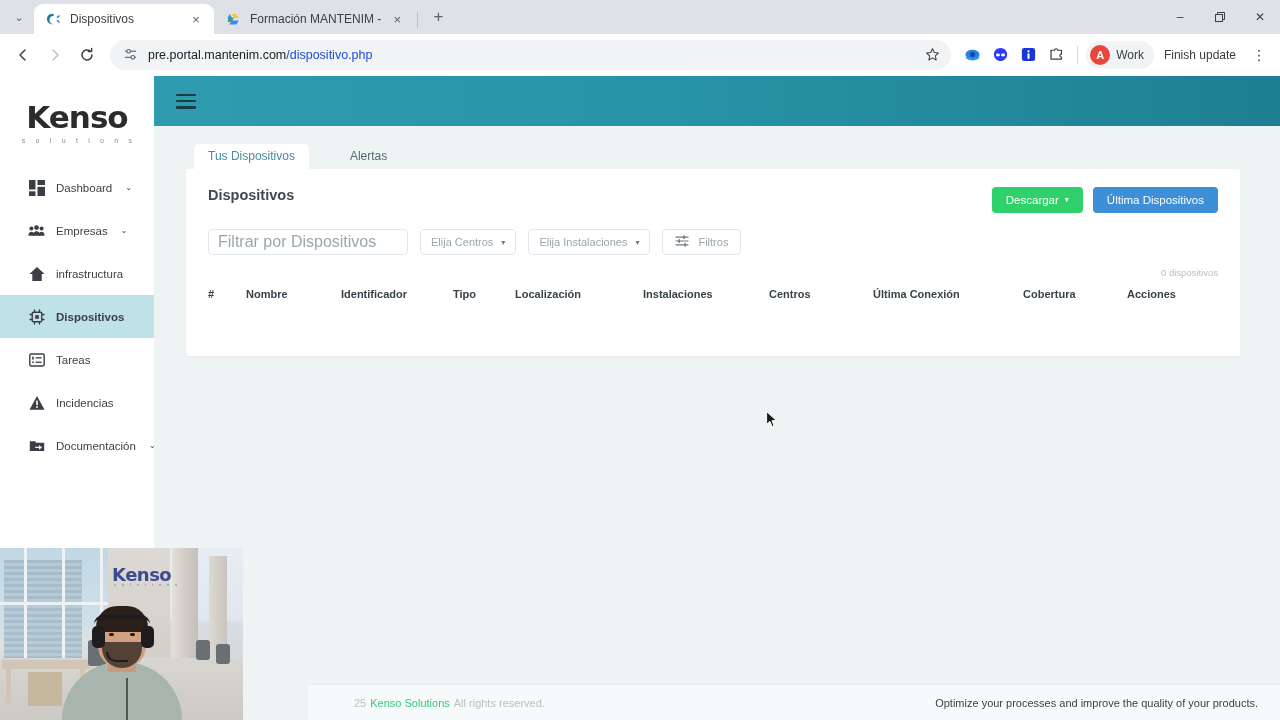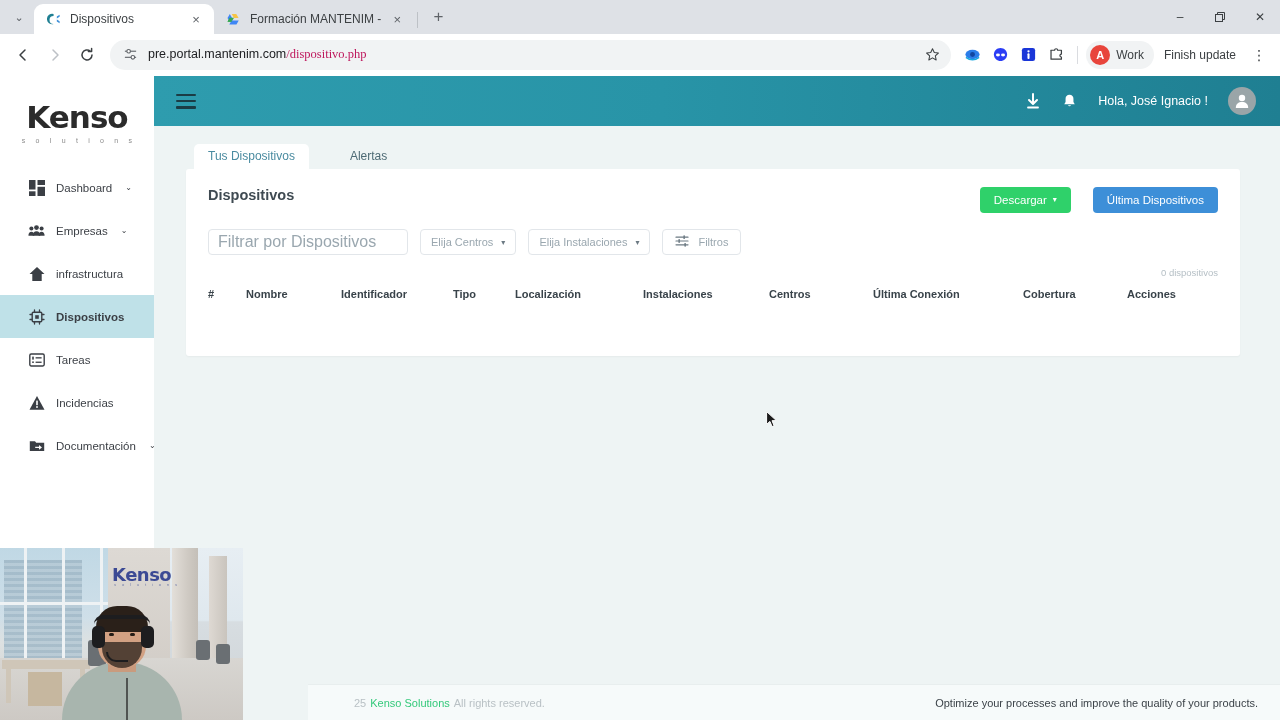--- a/index.html
+++ b/index.html
@@ -97,21 +97,21 @@
     background: #f1f3f4;
     border-radius: 16px;
     display: flex; align-items: center;
     padding: 0 10px 0 12px;
     margin: 0 6px;
     gap: 10px;
     position: relative;
   }
   .omni-icon { width: 16px; height: 16px; flex:0 0 16px; display:flex;align-items:center;justify-content:center; }
   .omni-url { font-size: 12.5px; color: #202124; white-space: nowrap; }
-  .omni-url .path { color: #be185d; font-family: Liberation Serif, serif; }
+  .omni-url .path { color: #1d4ed8; }
   .omni-star { margin-left: auto; width:18px;height:18px; display:flex;align-items:center;justify-content:center; }
 
   .tb-ext {
     width: 26px; height: 26px;
     display: flex; align-items: center; justify-content: center;
     border-radius: 50%;
   }
   .tb-divider { width: 1px; height: 18px; background: #dadce0; margin: 0 6px; }
   .profile-pill {
     display: flex; align-items: center; gap: 6px;
@@ -258,21 +258,21 @@
     box-shadow: 0 1px 2px rgba(0,0,0,0.04);
   }
   .card-head {
     display: flex; align-items: flex-start;
   }
   .card-title {
     font-size: 14.5px;
     color: #3f4a52;
     font-weight: bold;
   }
-  .card-actions { margin-left: auto; display: flex; gap: 22px; }
+  .card-actions { margin-left: auto; display: flex; gap: 10px; }
   .btn {
     font-size: 11.5px;
     border-radius: 4px;
     padding: 7px 14px;
     color: #ffffff;
     display: flex; align-items: center; gap: 6px;
     white-space: nowrap;
     line-height: 12px;
   }
   .btn-green { background: #2fd16a; }
@@ -690,42 +690,20 @@
       </div>
     </div>
 
     <div class="content">
 
       <div class="topbar">
         <div class="hamburger">
           <span></span>
             <span></span>
             <span></span>
-        </div>
-        <div class="topbar-right">
-          <span class="top-icon">
-            <svg width="16" height="17" viewBox="0 0 16 17">
-                <path d="M8 1 V10" stroke="#fff" stroke-width="2" stroke-linecap="round"></path>
-                <path d="M4 7 L8 11 L12 7" fill="none" stroke="#fff" stroke-width="2" stroke-linecap="round" stroke-linejoin="round"></path>
-                <path d="M3 14.5 H13" stroke="#fff" stroke-width="1.8" stroke-linecap="round"></path>
-              </svg>
-          </span>
-          <span class="top-icon">
-            <svg width="15" height="16" viewBox="0 0 16 16">
-                <path d="M8 1.4 C5.3 1.4 3.8 3.2 3.8 5.6 V9 L2.4 11.4 H13.6 L12.2 9 V5.6 C12.2 3.2 10.7 1.4 8 1.4 Z" fill="#fff"></path>
-                <path d="M6.4 12.4 A1.7 1.7 0 0 0 9.6 12.4 Z" fill="#fff"></path>
-              </svg>
-          </span>
-          <span class="greeting">Hola, José Ignacio !</span>
-          <span class="top-avatar">
-            <svg width="18" height="18" viewBox="0 0 18 18">
-                <circle cx="9" cy="6" r="3.2" fill="#fff"></circle>
-                <path d="M2.8 16 C2.8 11.8 5.5 10 9 10 C12.5 10 15.2 11.8 15.2 16 Z" fill="#fff"></path>
-              </svg>
-          </span>
         </div>
       </div>
 
       <div class="page">
 
         <div class="tabs-row">
           <div class="ui-tab active">Tus Dispositivos</div>
           <div class="ui-tab">Alertas</div>
         </div>
 

